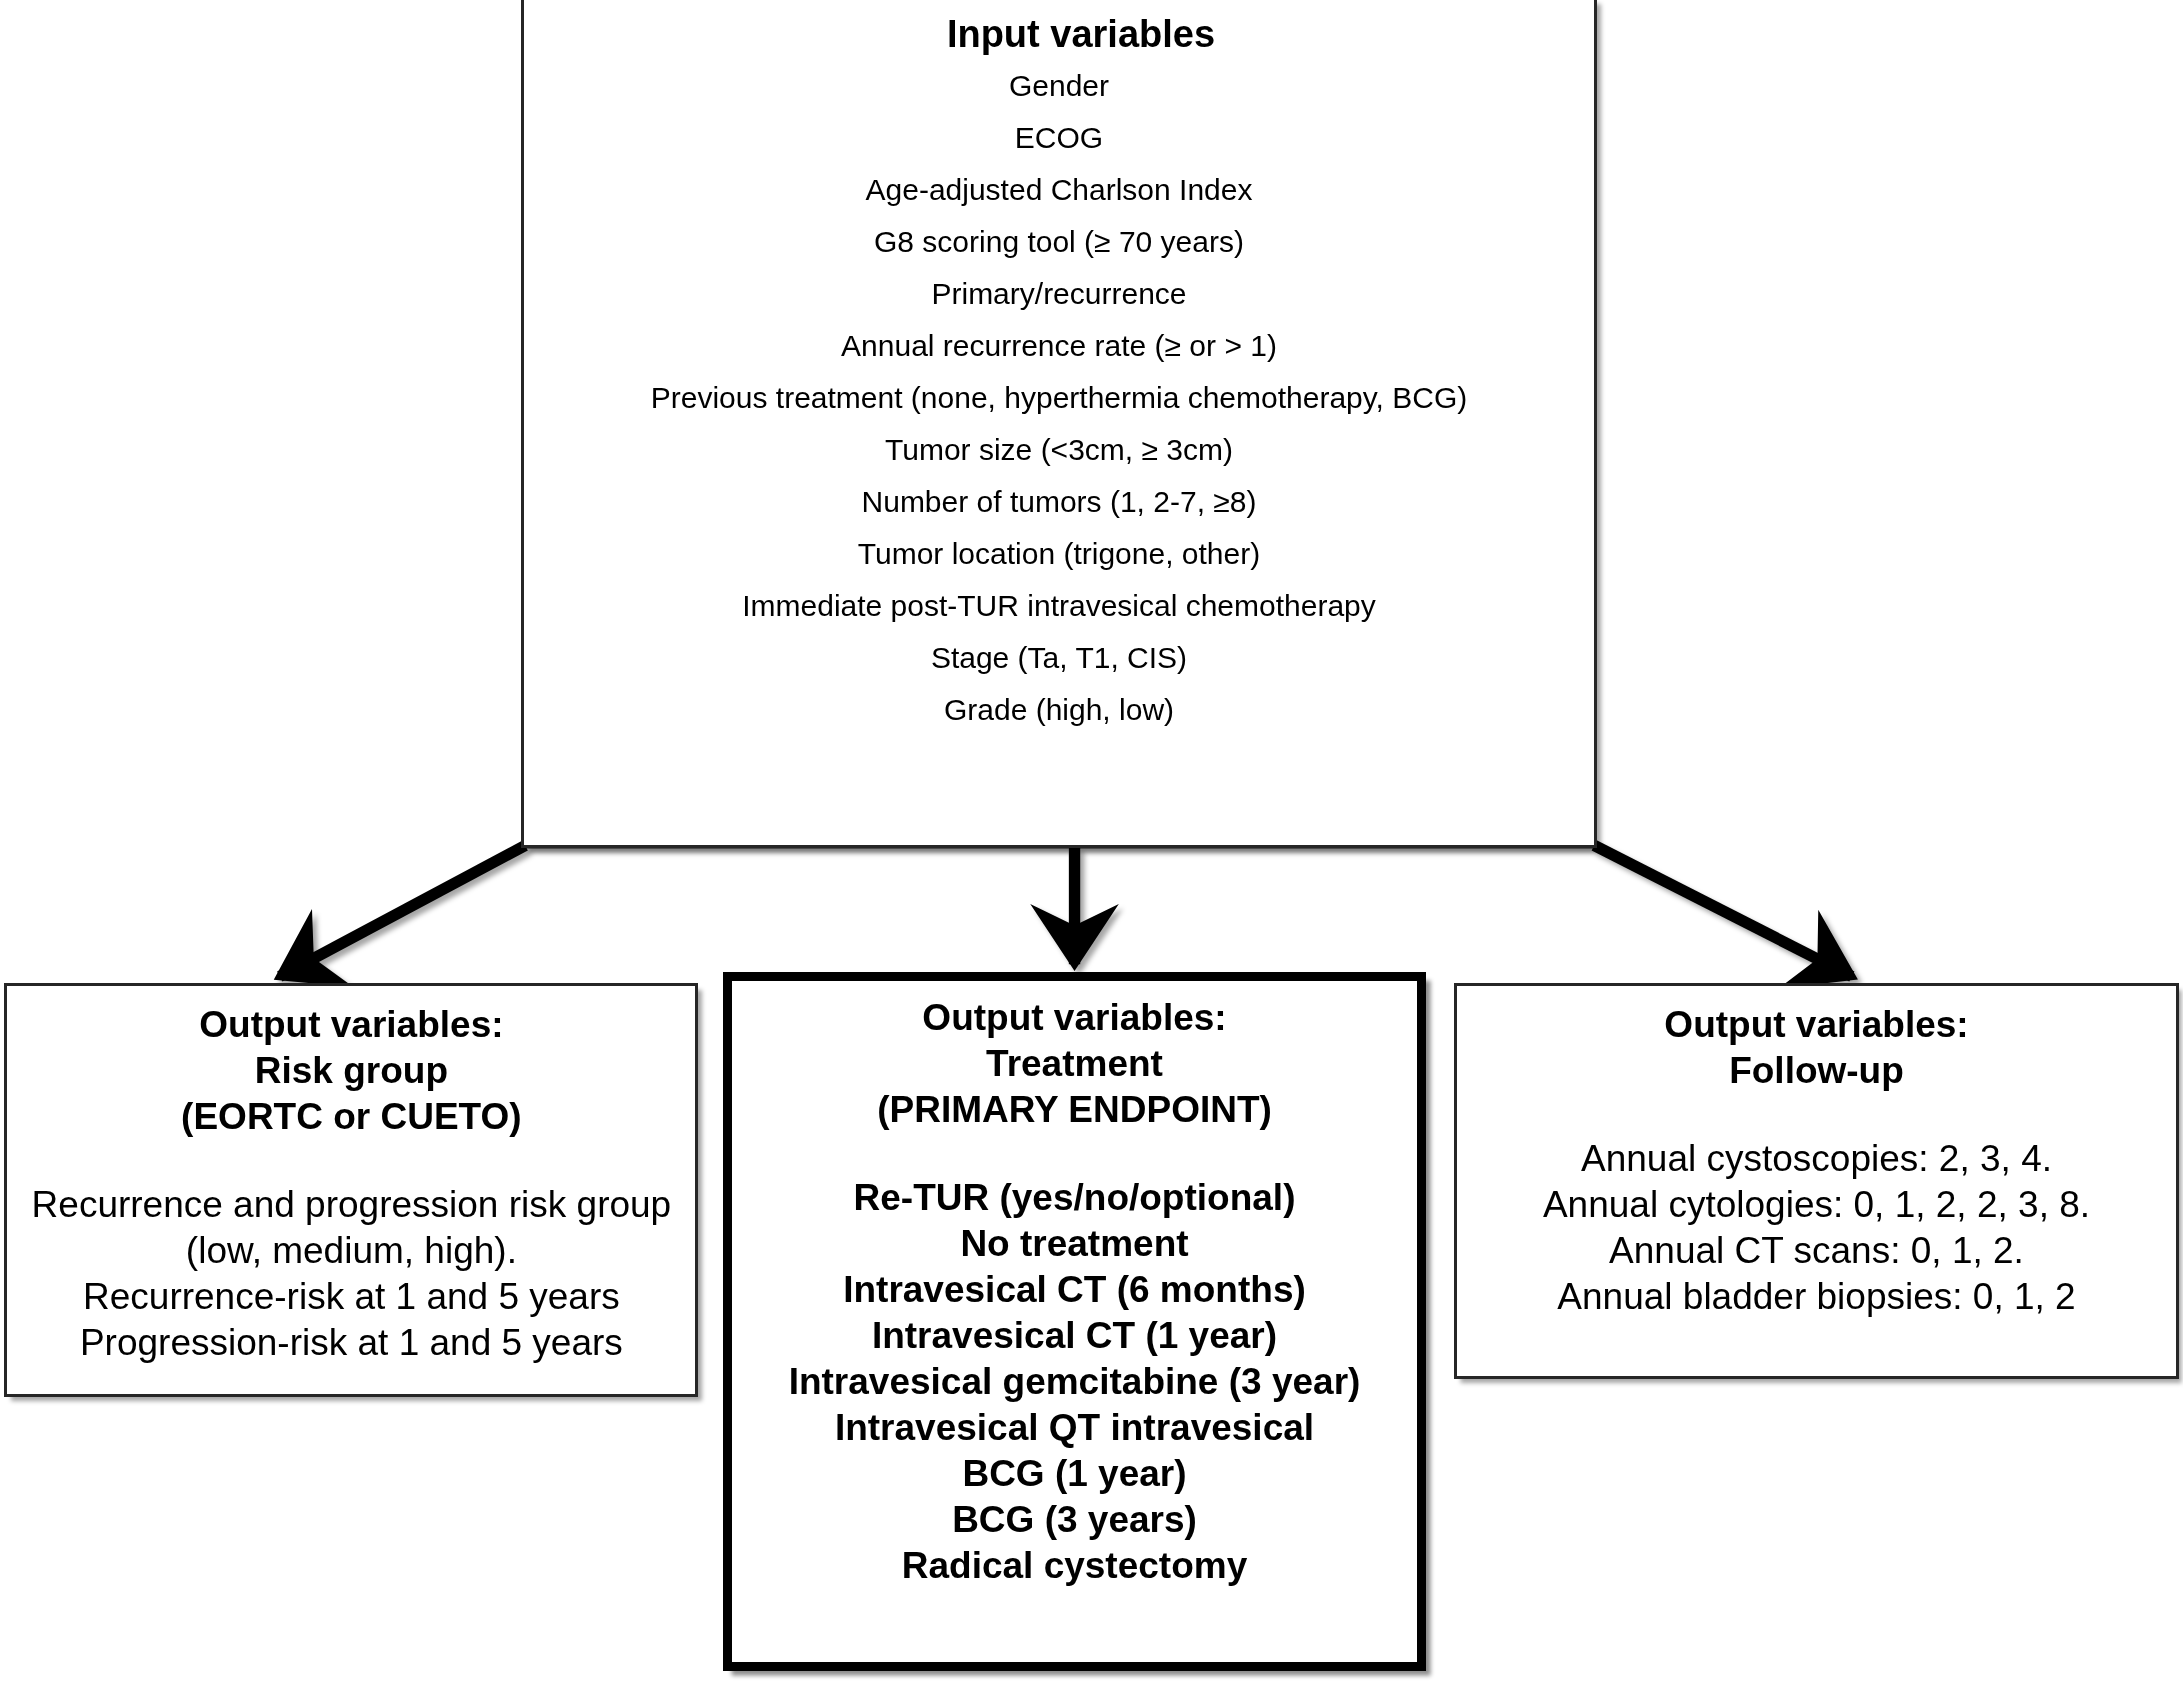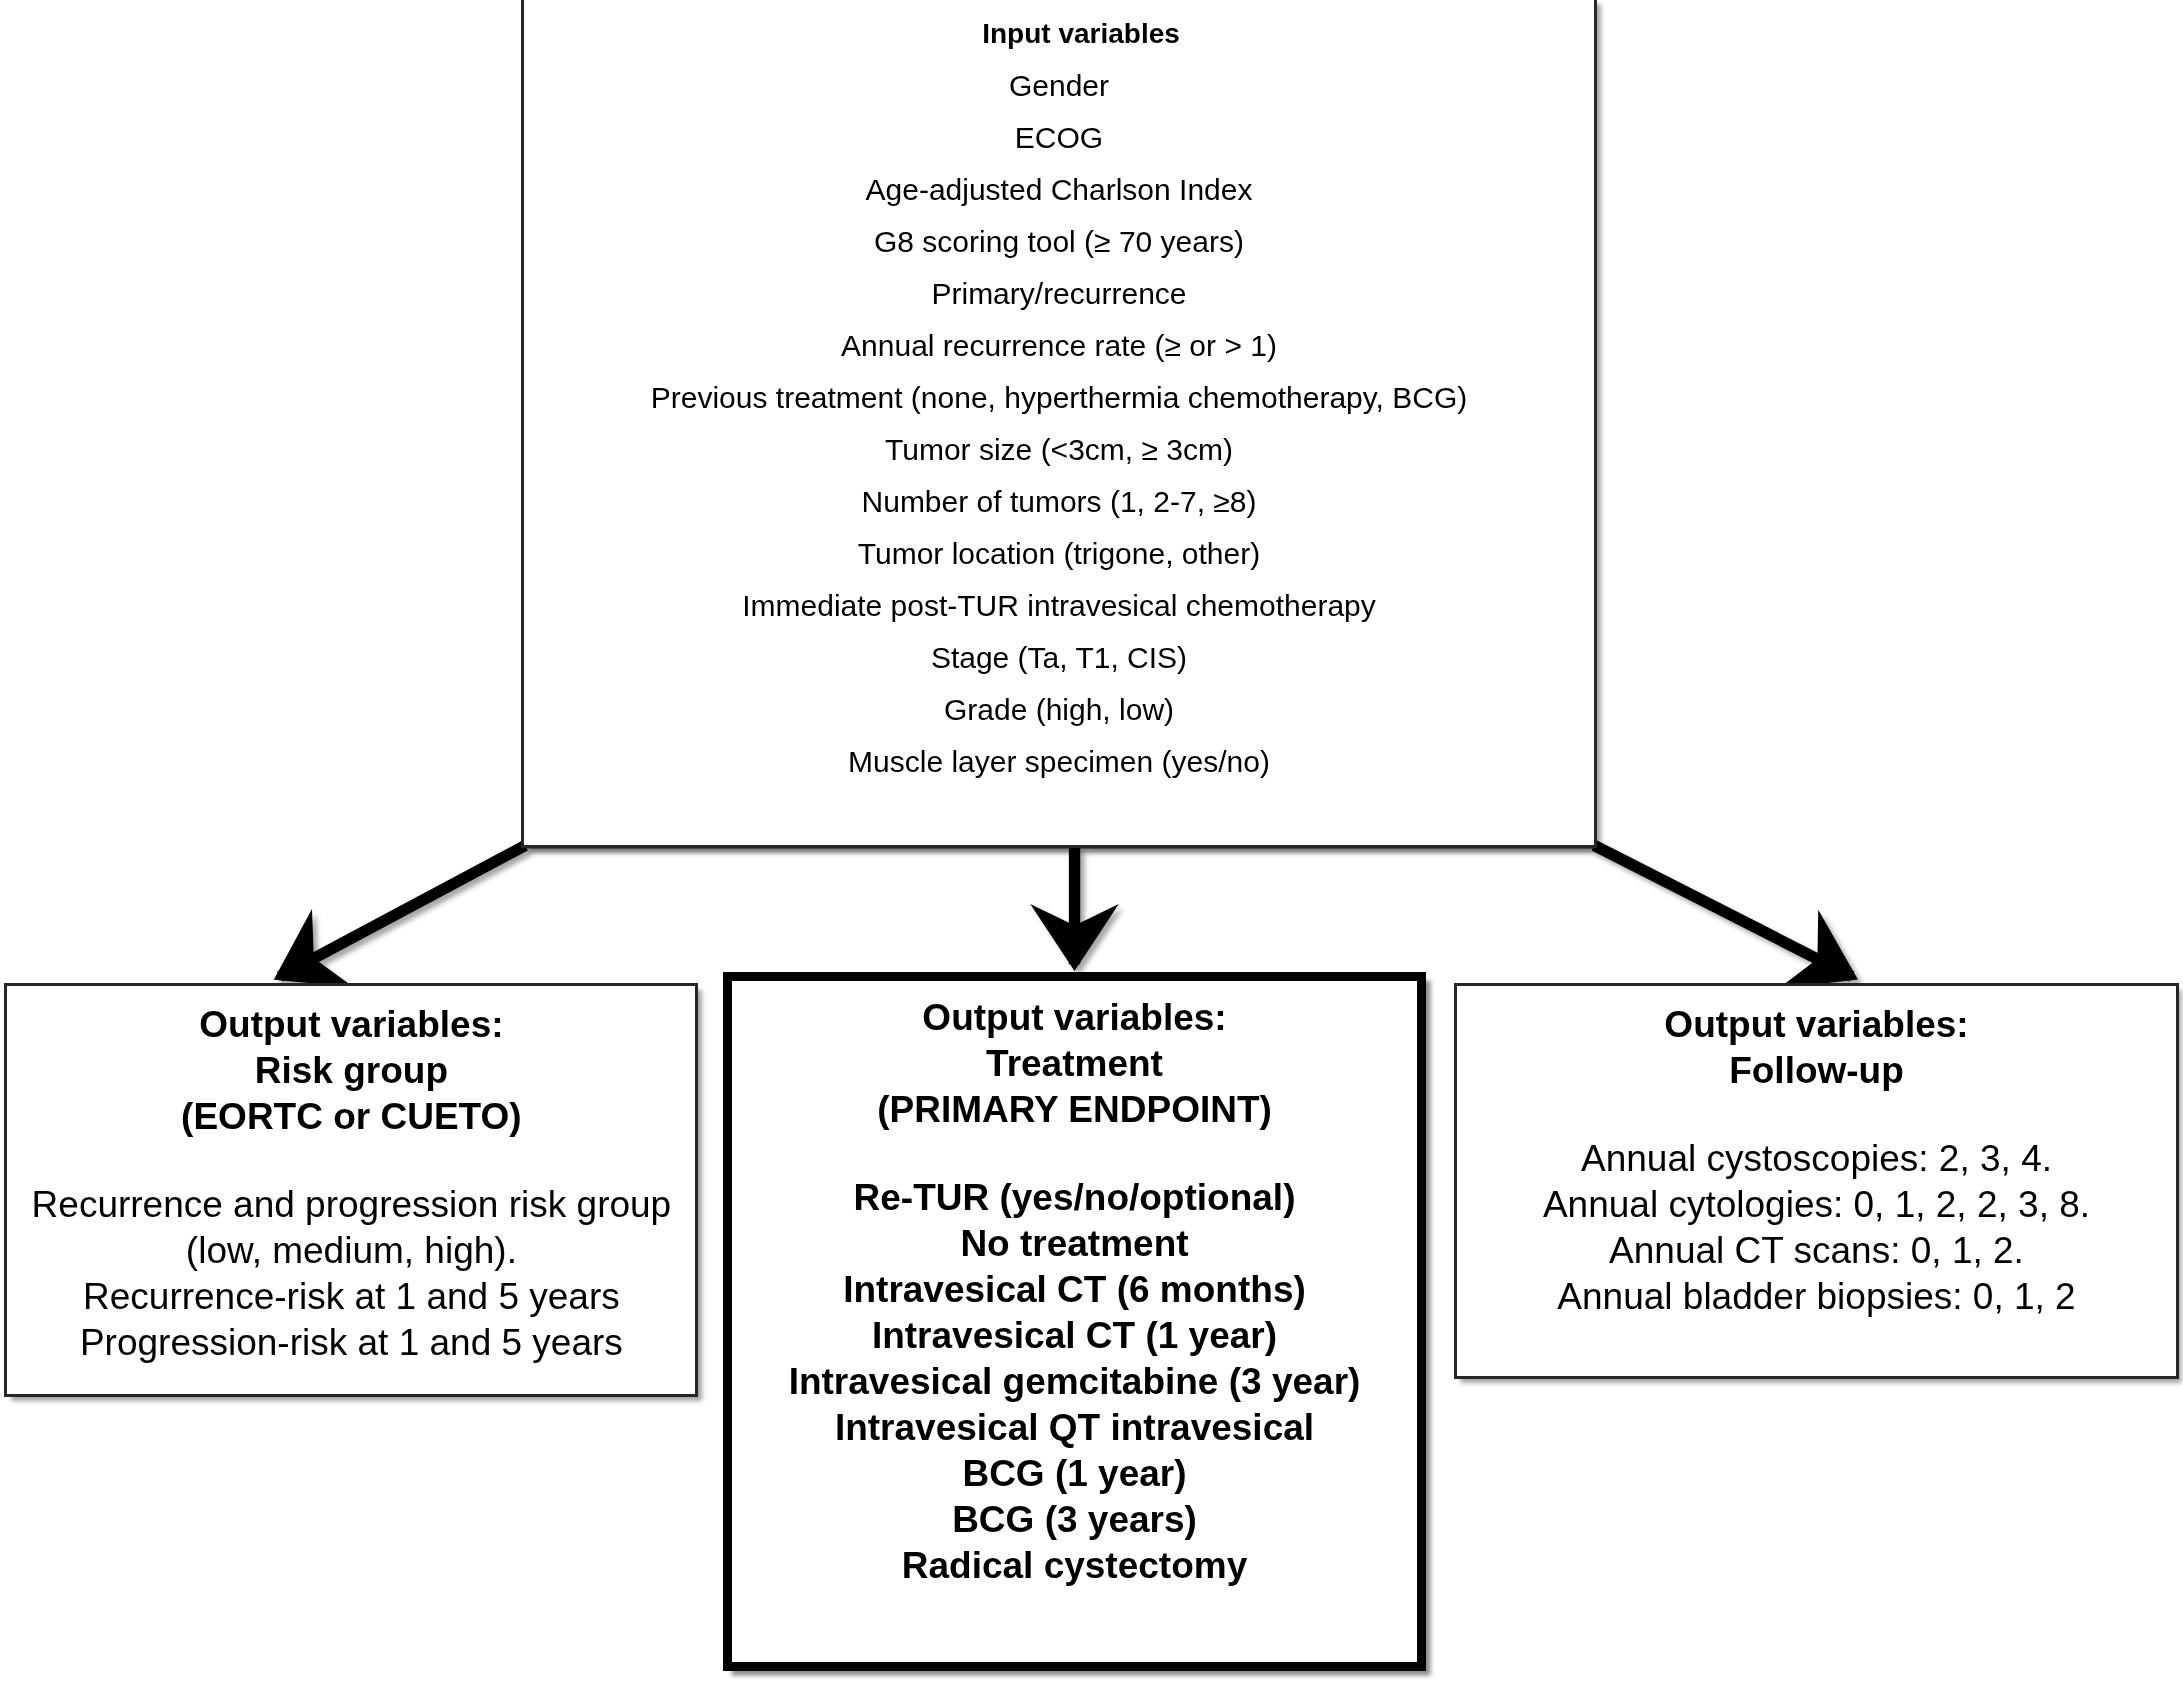--- a/index.html
+++ b/index.html
@@ -38,21 +38,21 @@
   
   #input-box {
     left: 521px;
     top: -3.5px;
     width: 1076px;
     height: 851px;
     padding-top: 8.7px;
   }
   #input-box .title {
     font-weight: bold;
-    font-size: 28px;
+    font-size: 38px;
     line-height: 52px;
     padding-left: 44px;
   }
   #input-box .line {
     font-weight: normal;
     font-size: 30px;
     line-height: 52px;
     white-space: nowrap;
   }
   #input-box .line.wrap { white-space: normal; }
@@ -136,21 +136,20 @@
     <div class="line">G8 scoring tool (≥ 70 years)</div>
     <div class="line">Primary/recurrence</div>
     <div class="line">Annual recurrence rate (≥ or &gt; 1)</div>
     <div class="line wrap" style="padding:0 40px;text-align:center;">Previous treatment (none, hyperthermia chemotherapy, BCG)</div>
     <div class="line">Tumor size (&lt;3cm, ≥ 3cm)</div>
     <div class="line">Number of tumors (1, 2-7, ≥8)</div>
     <div class="line">Tumor location (trigone, other)</div>
     <div class="line">Immediate post-TUR intravesical chemotherapy</div>
     <div class="line">Stage (Ta, T1, CIS)</div>
     <div class="line">Grade (high, low)</div>
-    <div class="line">Muscle layer specimen (yes/no)</div>
   </div>
 
   <div id="risk-box" class="box box-thin">
     <div class="out-title">Output variables:</div>
     <div class="out-title">Risk group</div>
     <div class="out-title">(EORTC or CUETO)</div>
     <div class="gap"></div>
     <div class="out-line" style="padding:0 7px;">Recurrence and progression risk group (low, medium, high).</div>
     <div class="out-line">Recurrence-risk at 1 and 5 years</div>
     <div class="out-line">Progression-risk at 1 and 5 years</div>

